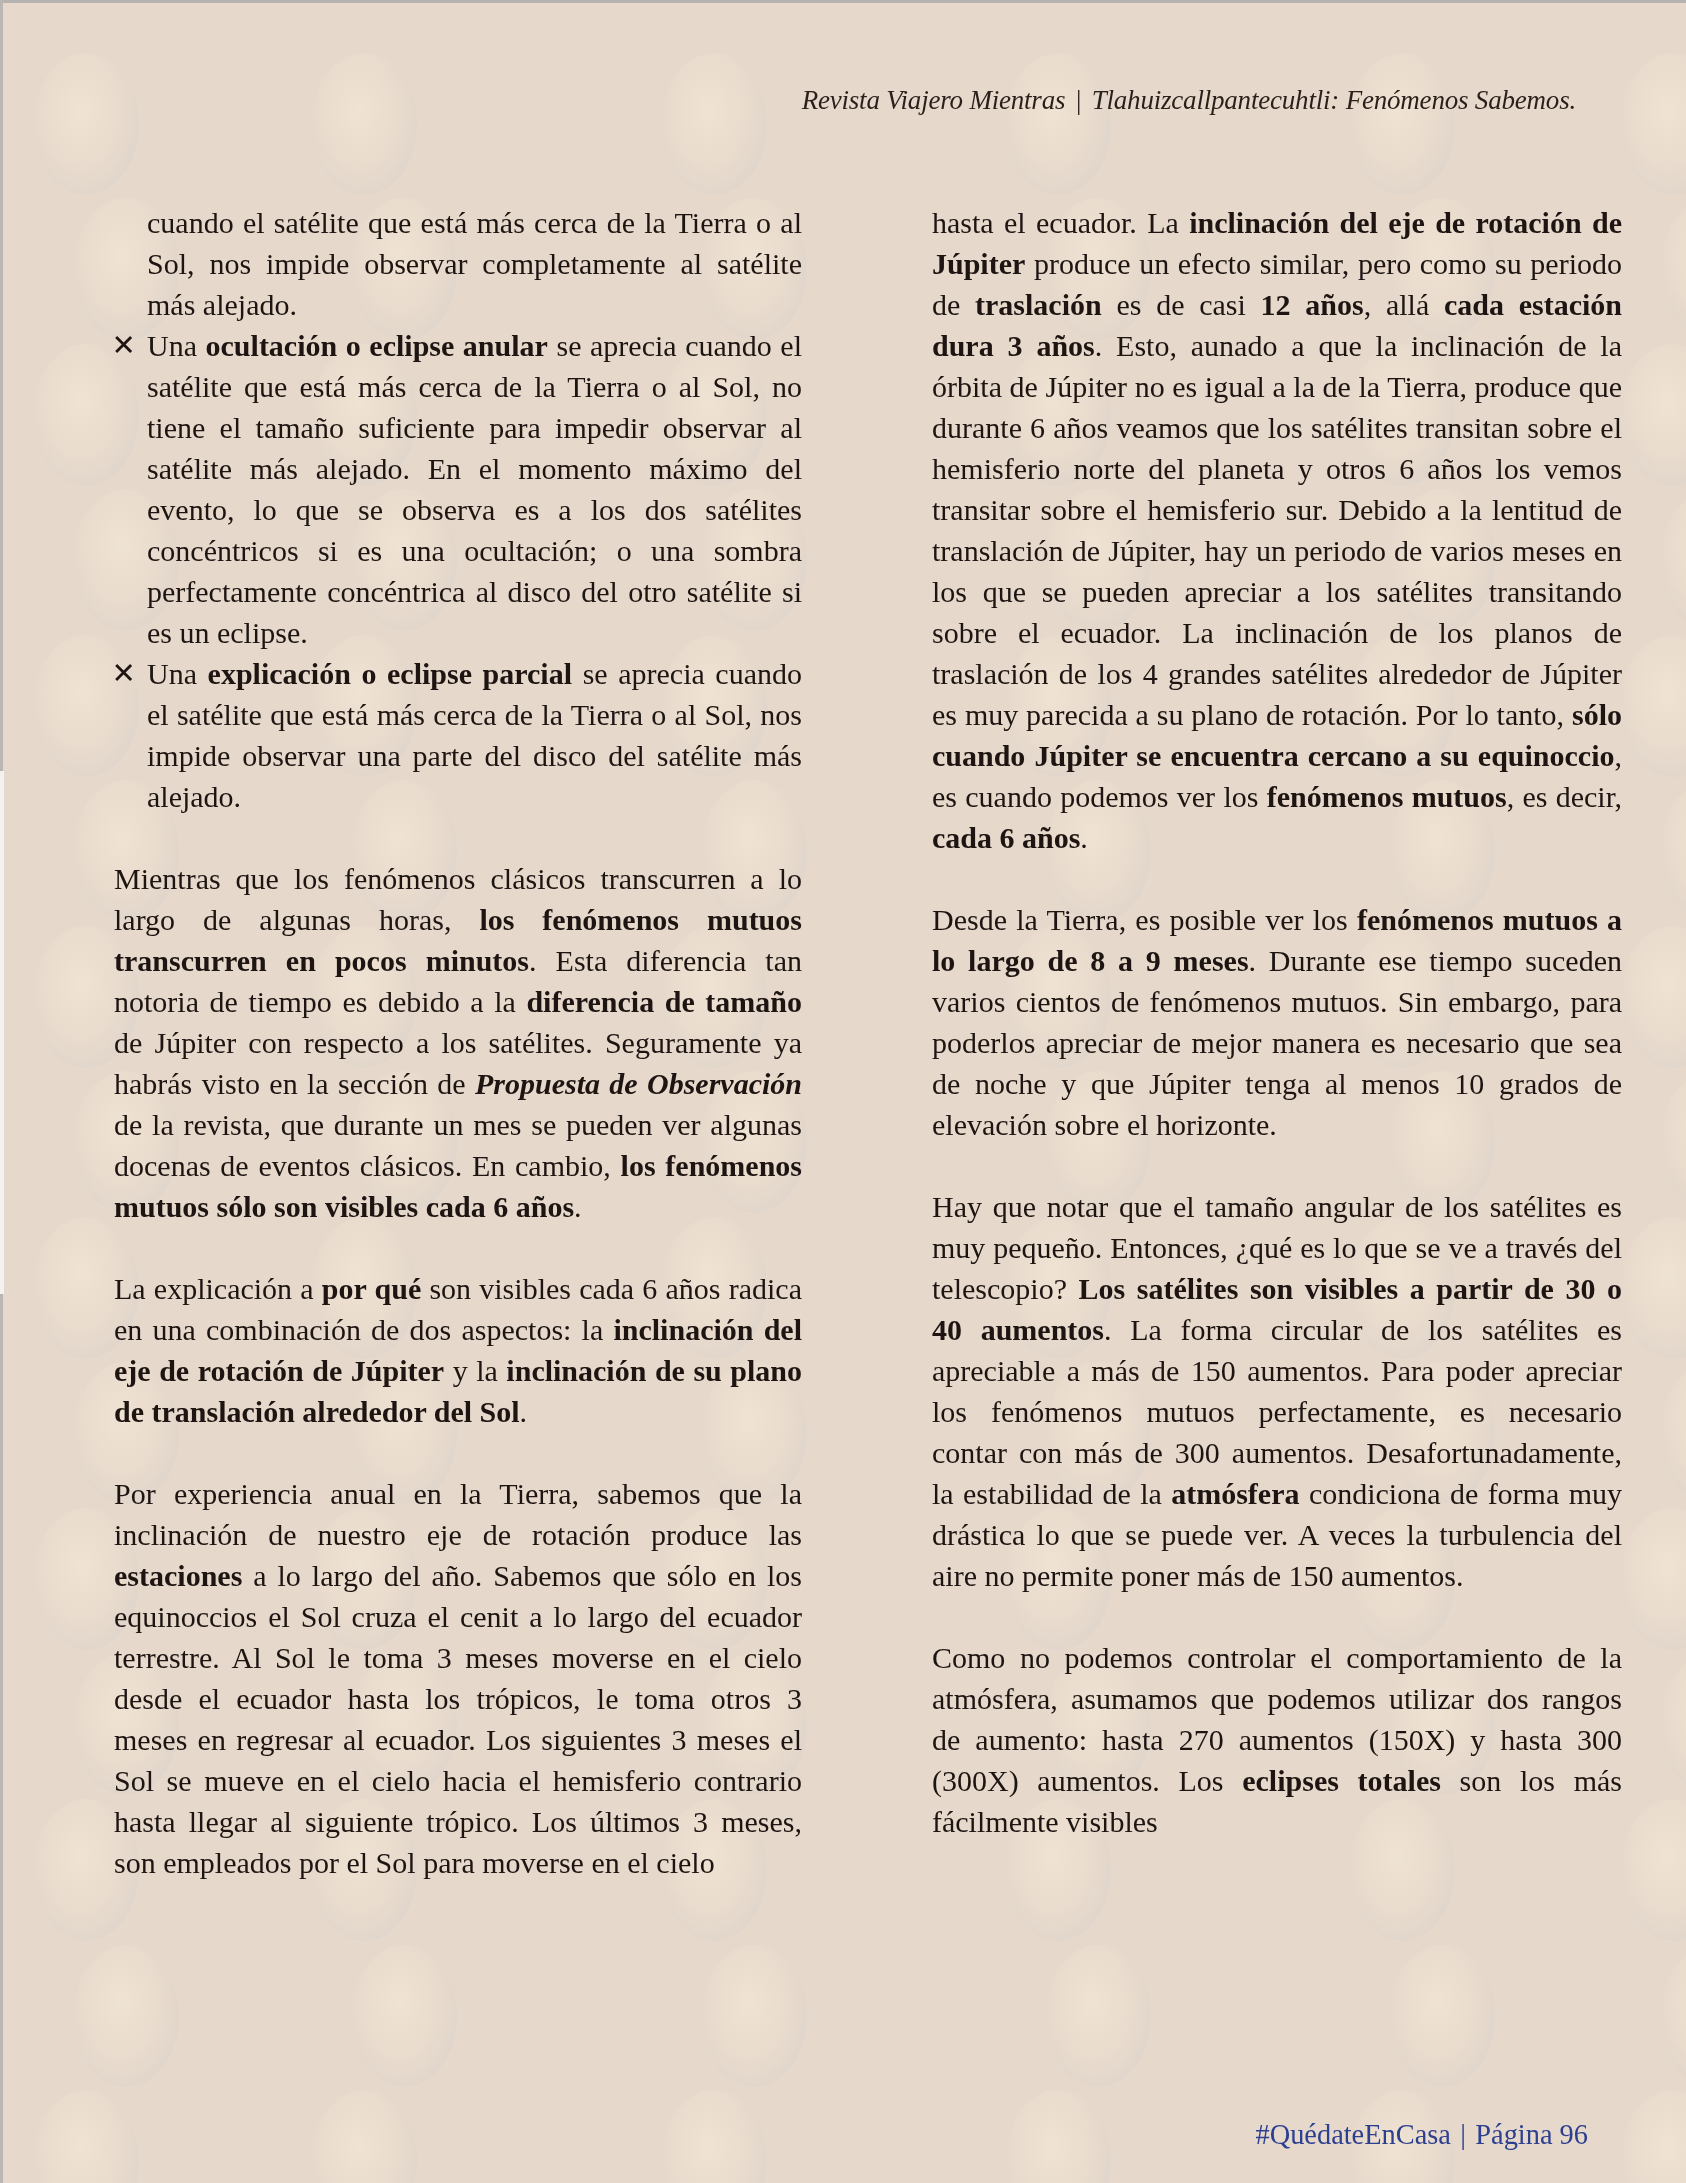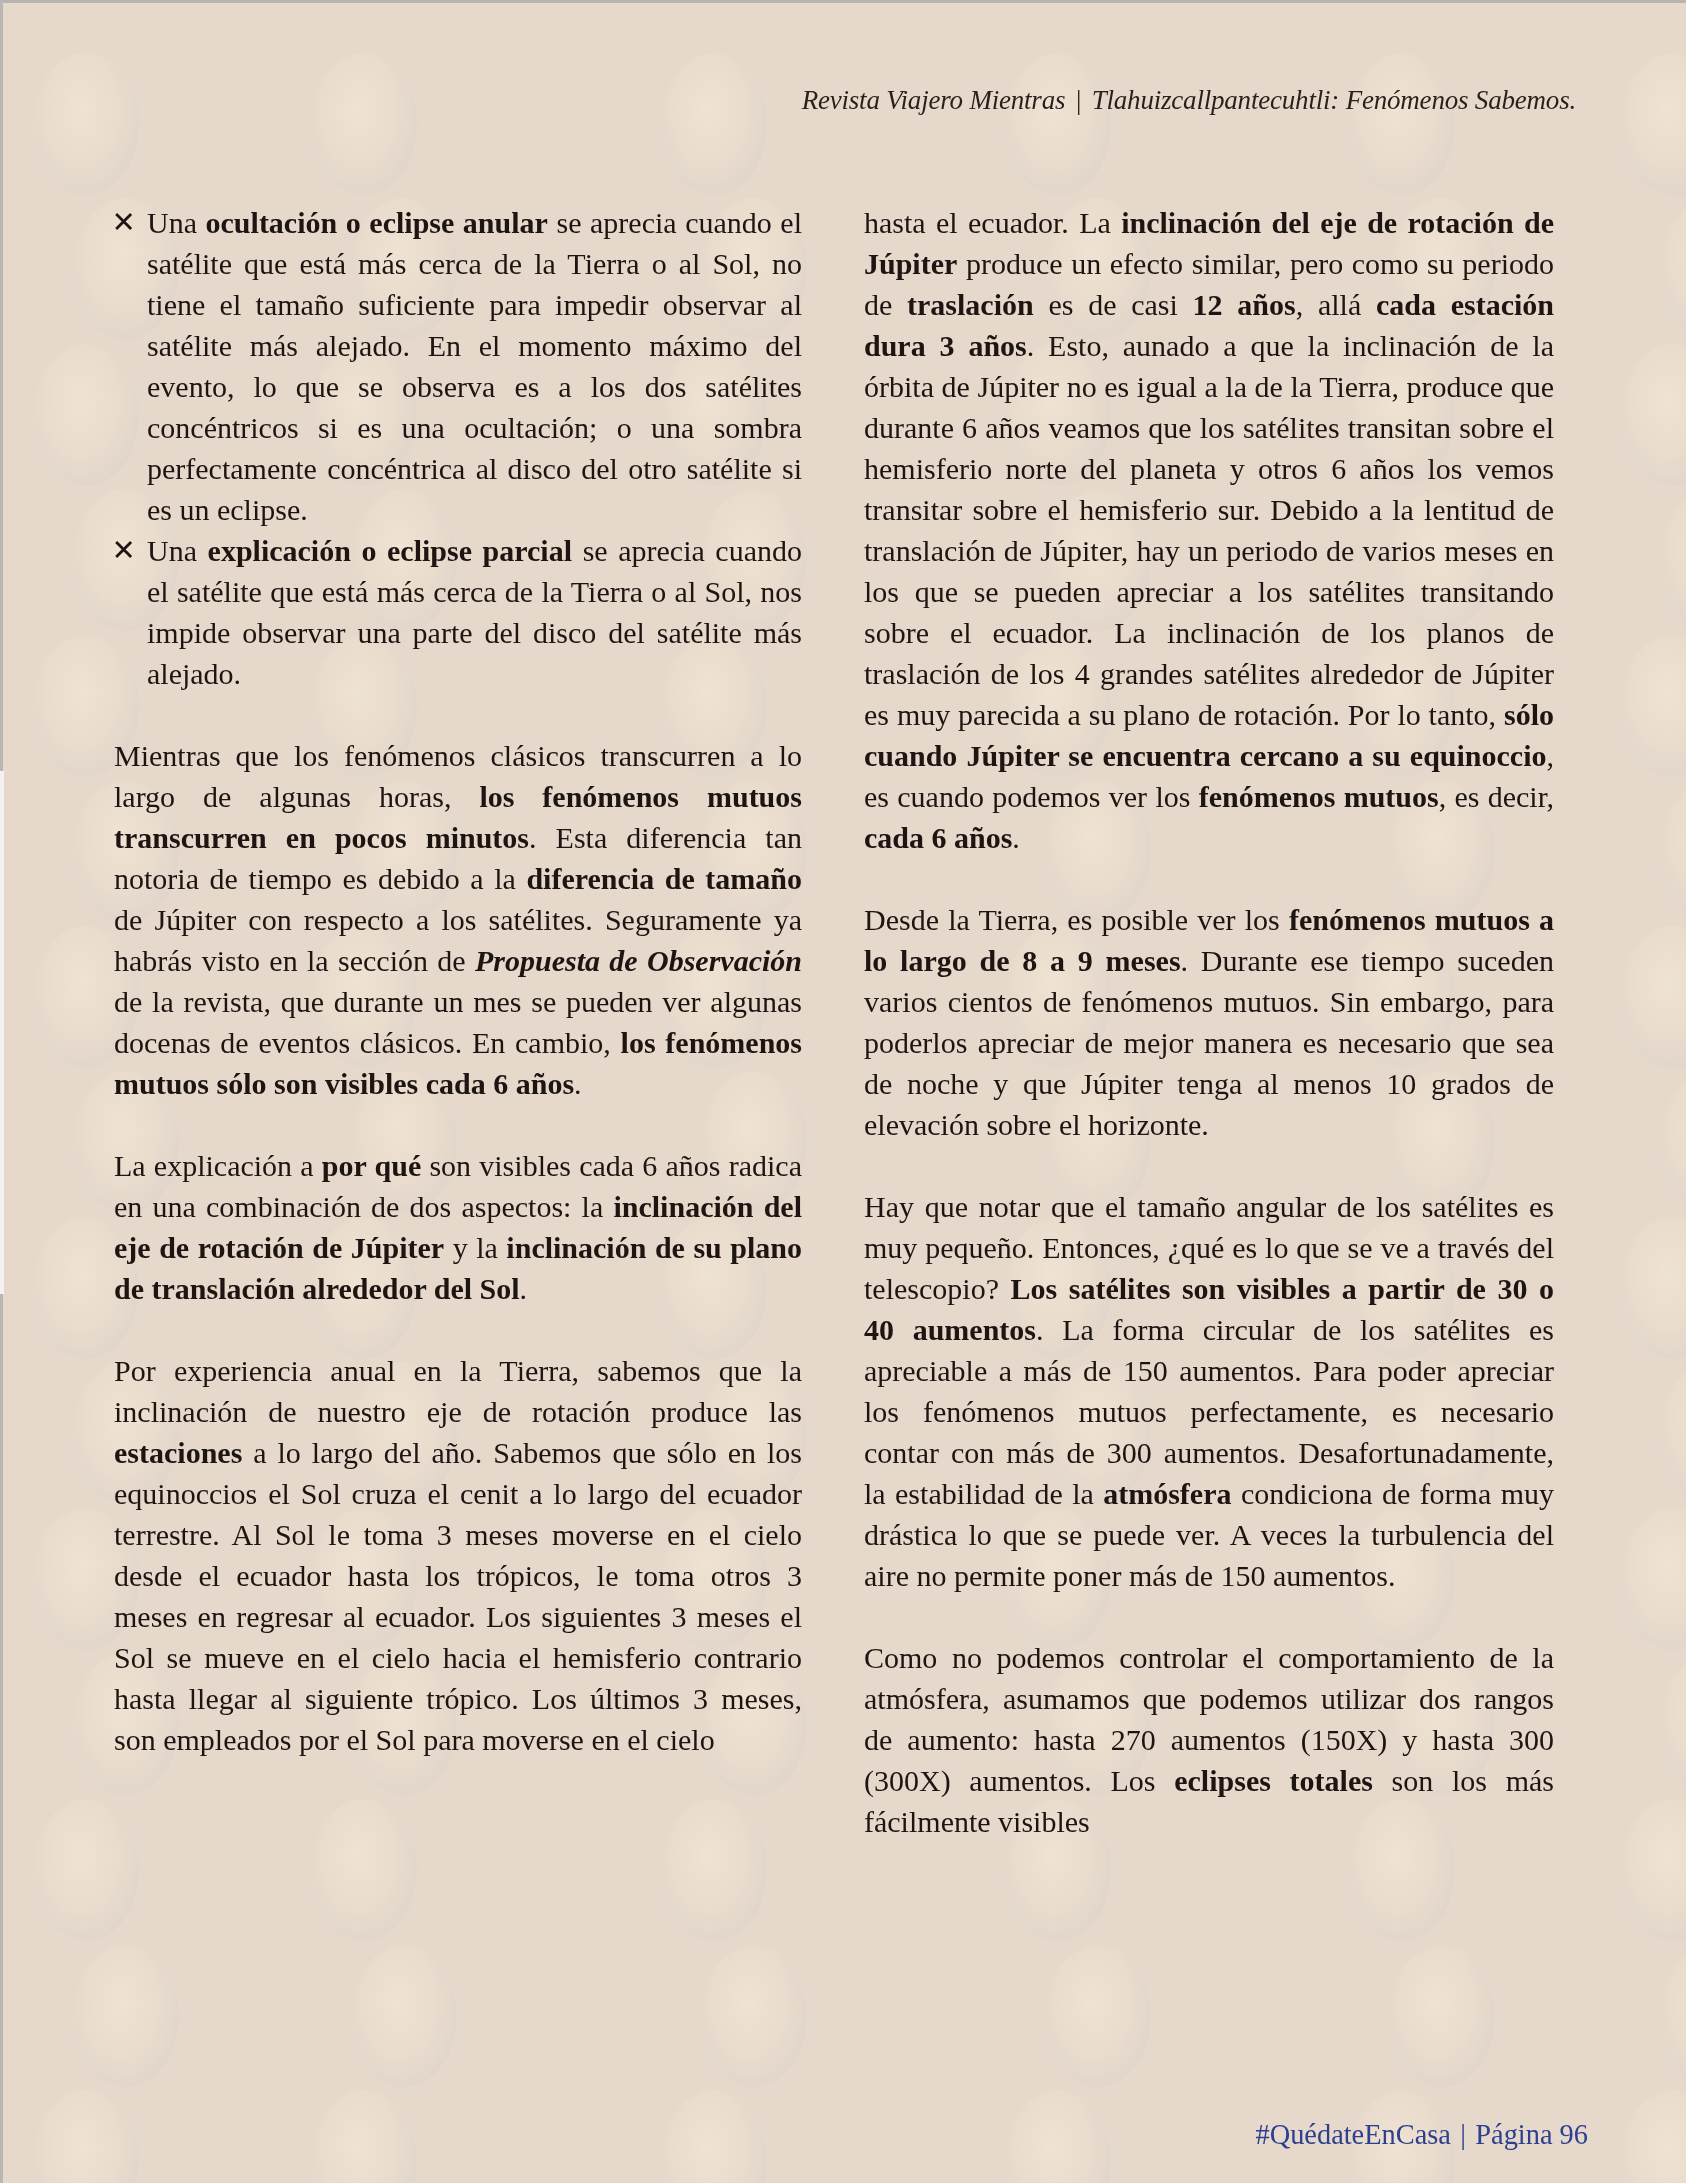--- a/index.html
+++ b/index.html
@@ -25,21 +25,21 @@
     font-family: "Liberation Serif", serif; font-style: italic;
     font-size: 27px; color: #2a1f1a; letter-spacing: -0.2px; white-space: nowrap;
   }
   .header .sep { margin: 0 10.6px; font-style: normal; }
 
   .col {
     position: absolute; top: 202px; width: 688px;
     font-size: 30px; line-height: 41px; text-align: justify;
   }
   .col-left { left: 114px; }
-  .col-right { left: 864px; width: 690px; }
+  .col-right { left: 932px; width: 690px; }
 
   .col p { margin: 0 0 41px 0; }
   .col p.cont { margin-bottom: 8px; }
   .bullet-list { list-style: none; margin: 0 0 41px 0; padding: 0; }
   .bullet-list li { position: relative; padding-left: 33px; }
   .bullet-list .indent-only { padding-left: 33px; }
   .xmark {
     position: absolute; left: -2.6px; top: 0; width: 30px; font-size: 29px;
     font-family: "DejaVu Sans", sans-serif; color: #1e1512; line-height: 41px;
   }
@@ -151,20 +151,21 @@
     <div class="moon" style="left: 1349px; top: 2090px;"></div>
     <div class="moon" style="left: 1620px; top: 2090px;"></div>
   </div>
 
 <div class="header">
   <span>Revista Viajero Mientras</span><span class="sep">|</span><span>Tlahuizcallpantecuhtli: Fenómenos Sabemos.</span>
 </div>
 
 <div class="col col-left">
   <ul class="bullet-list">
+    <li class="indent-only" style="padding-left:33px"><span>cuando el satélite que está más cerca de la Tierra o al Sol, nos impide observar completamente al satélite más alejado.</span></li>
     <li>
       <span class="xmark">✕</span>
       <span>Una </span><b>ocultación o eclipse anular</b><span> se aprecia cuando el satélite que está más cerca de la Tierra o al Sol, no tiene el tamaño suficiente para impedir observar al satélite más alejado. En el momento máximo del evento, lo que se observa es a los dos satélites concéntricos si es una ocultación; o una sombra perfectamente concéntrica al disco del otro satélite si es un eclipse.</span>
     </li>
     <li>
       <span class="xmark">✕</span>
       <span>Una </span><b>explicación o eclipse parcial</b><span> se aprecia cuando el satélite que está más cerca de la Tierra o al Sol, nos impide observar una parte del disco del satélite más alejado.</span>
     </li>
   </ul>
 

